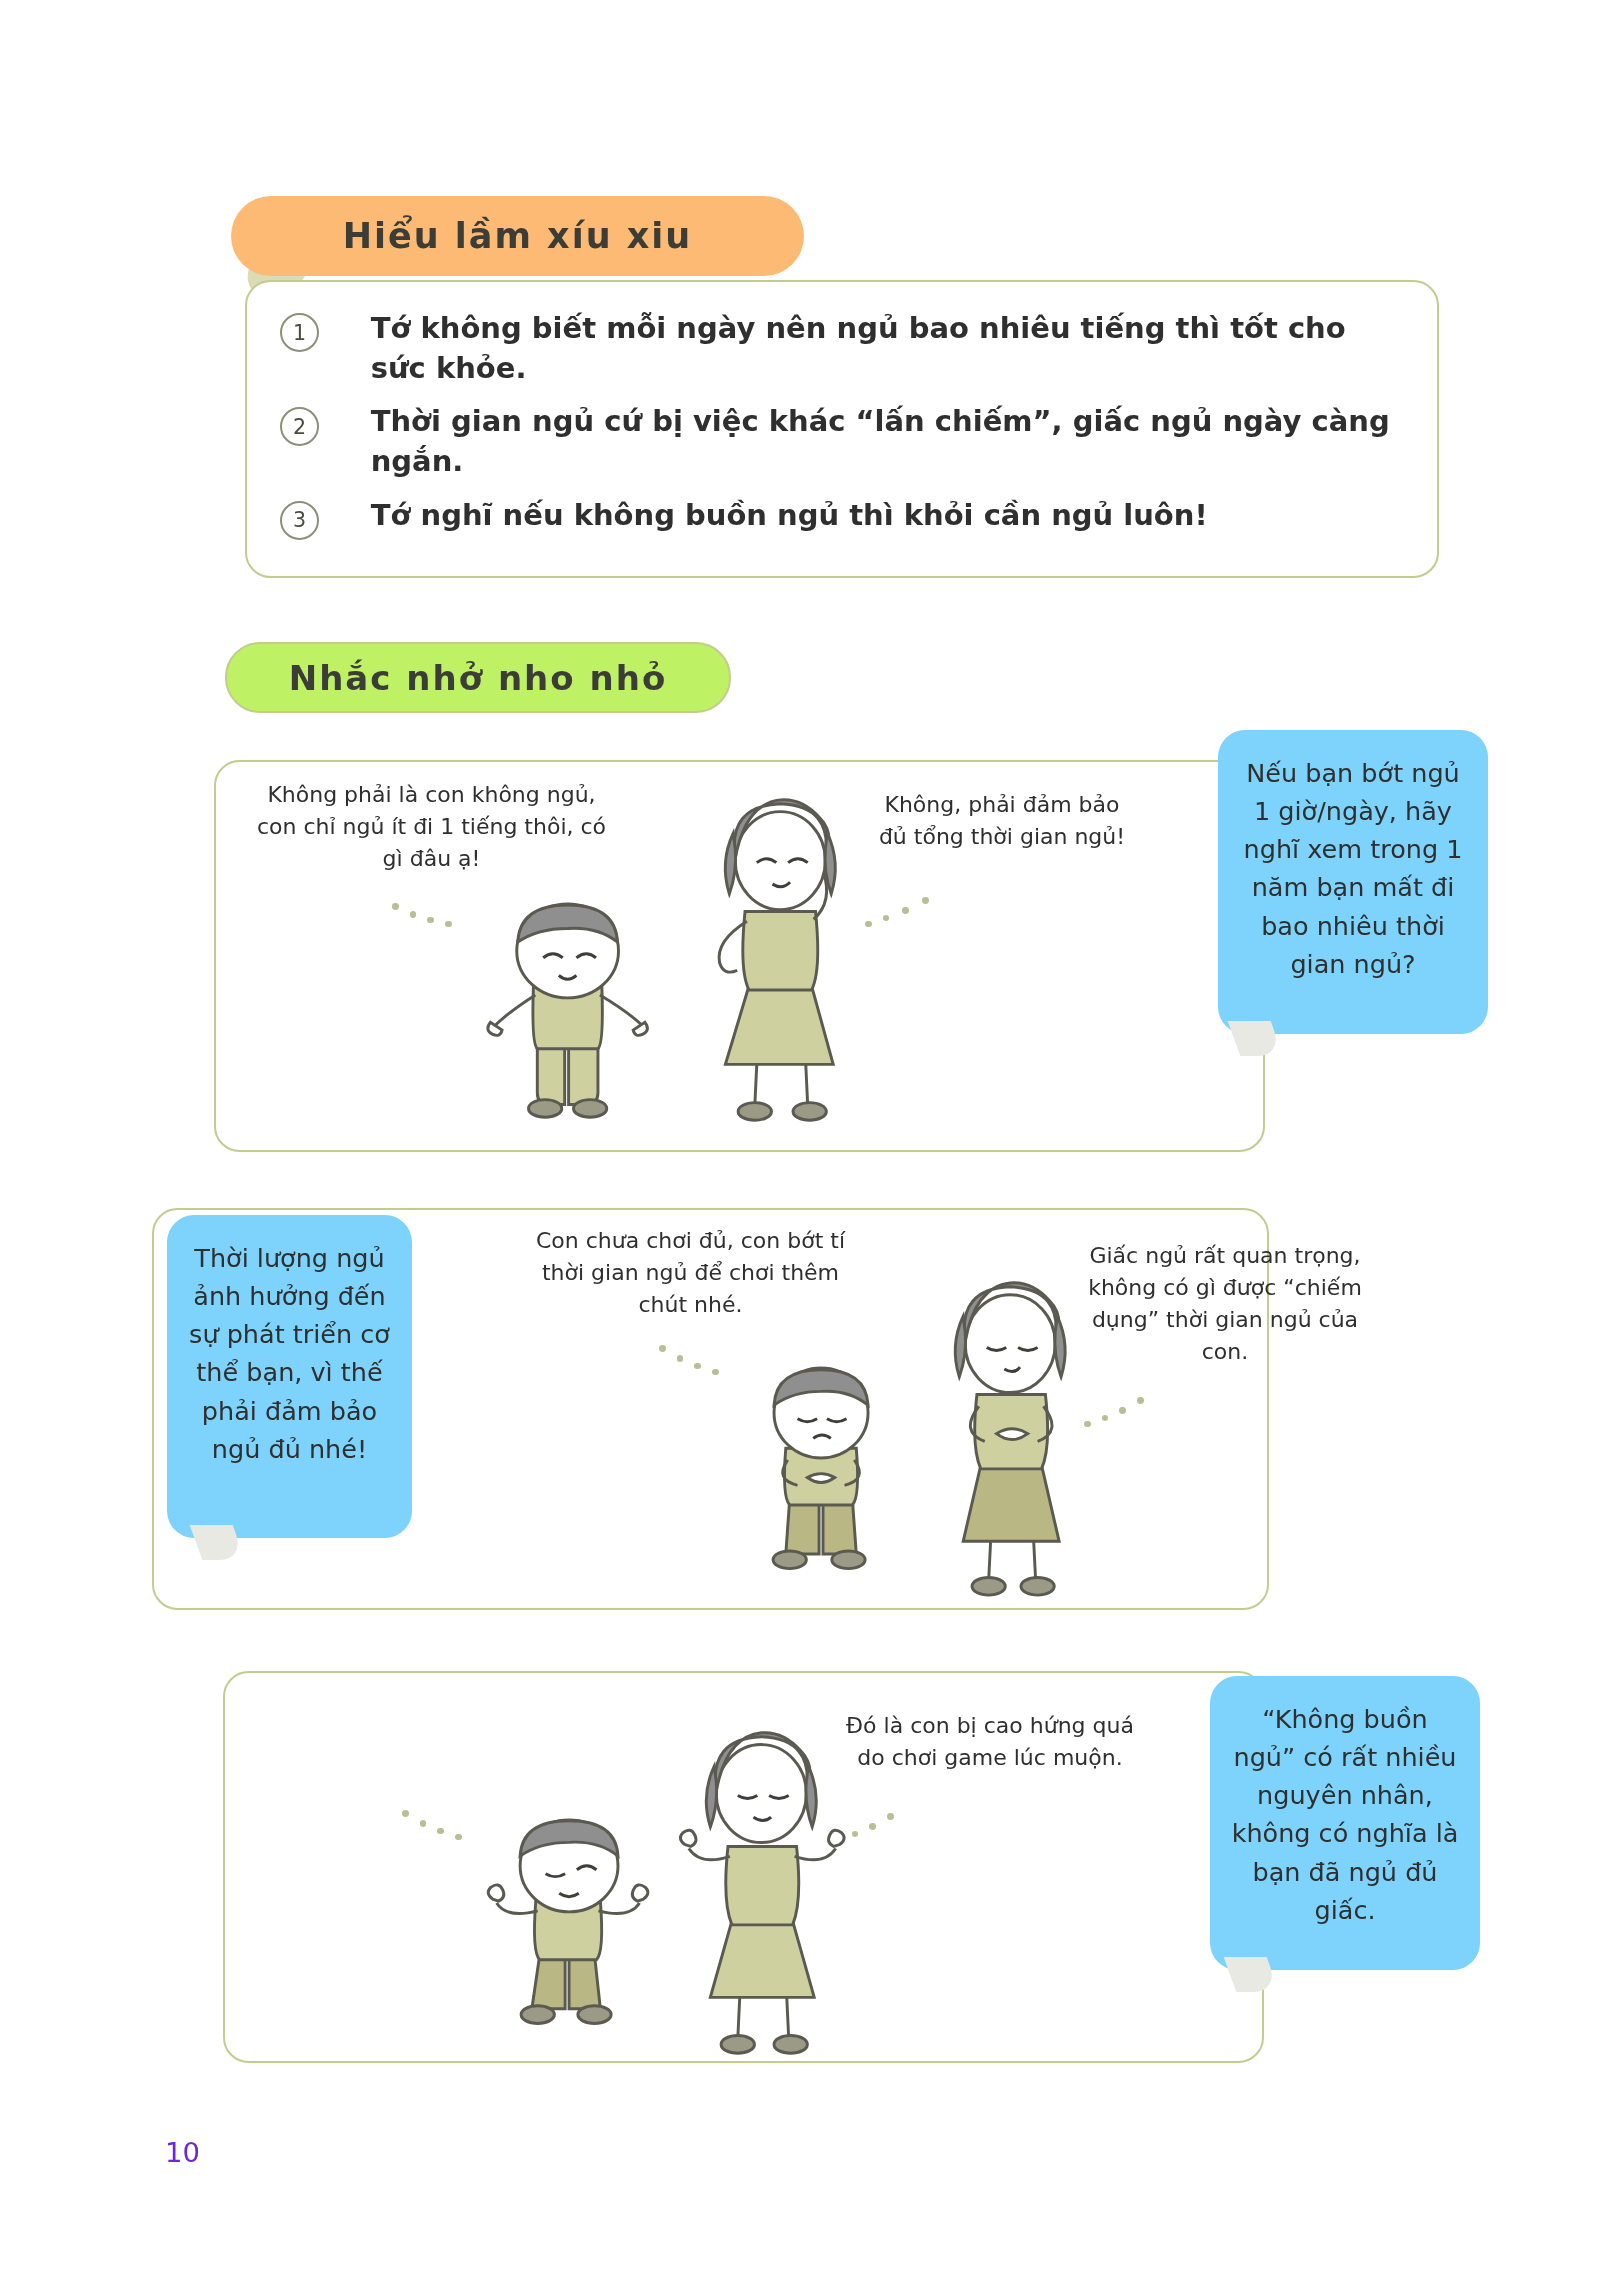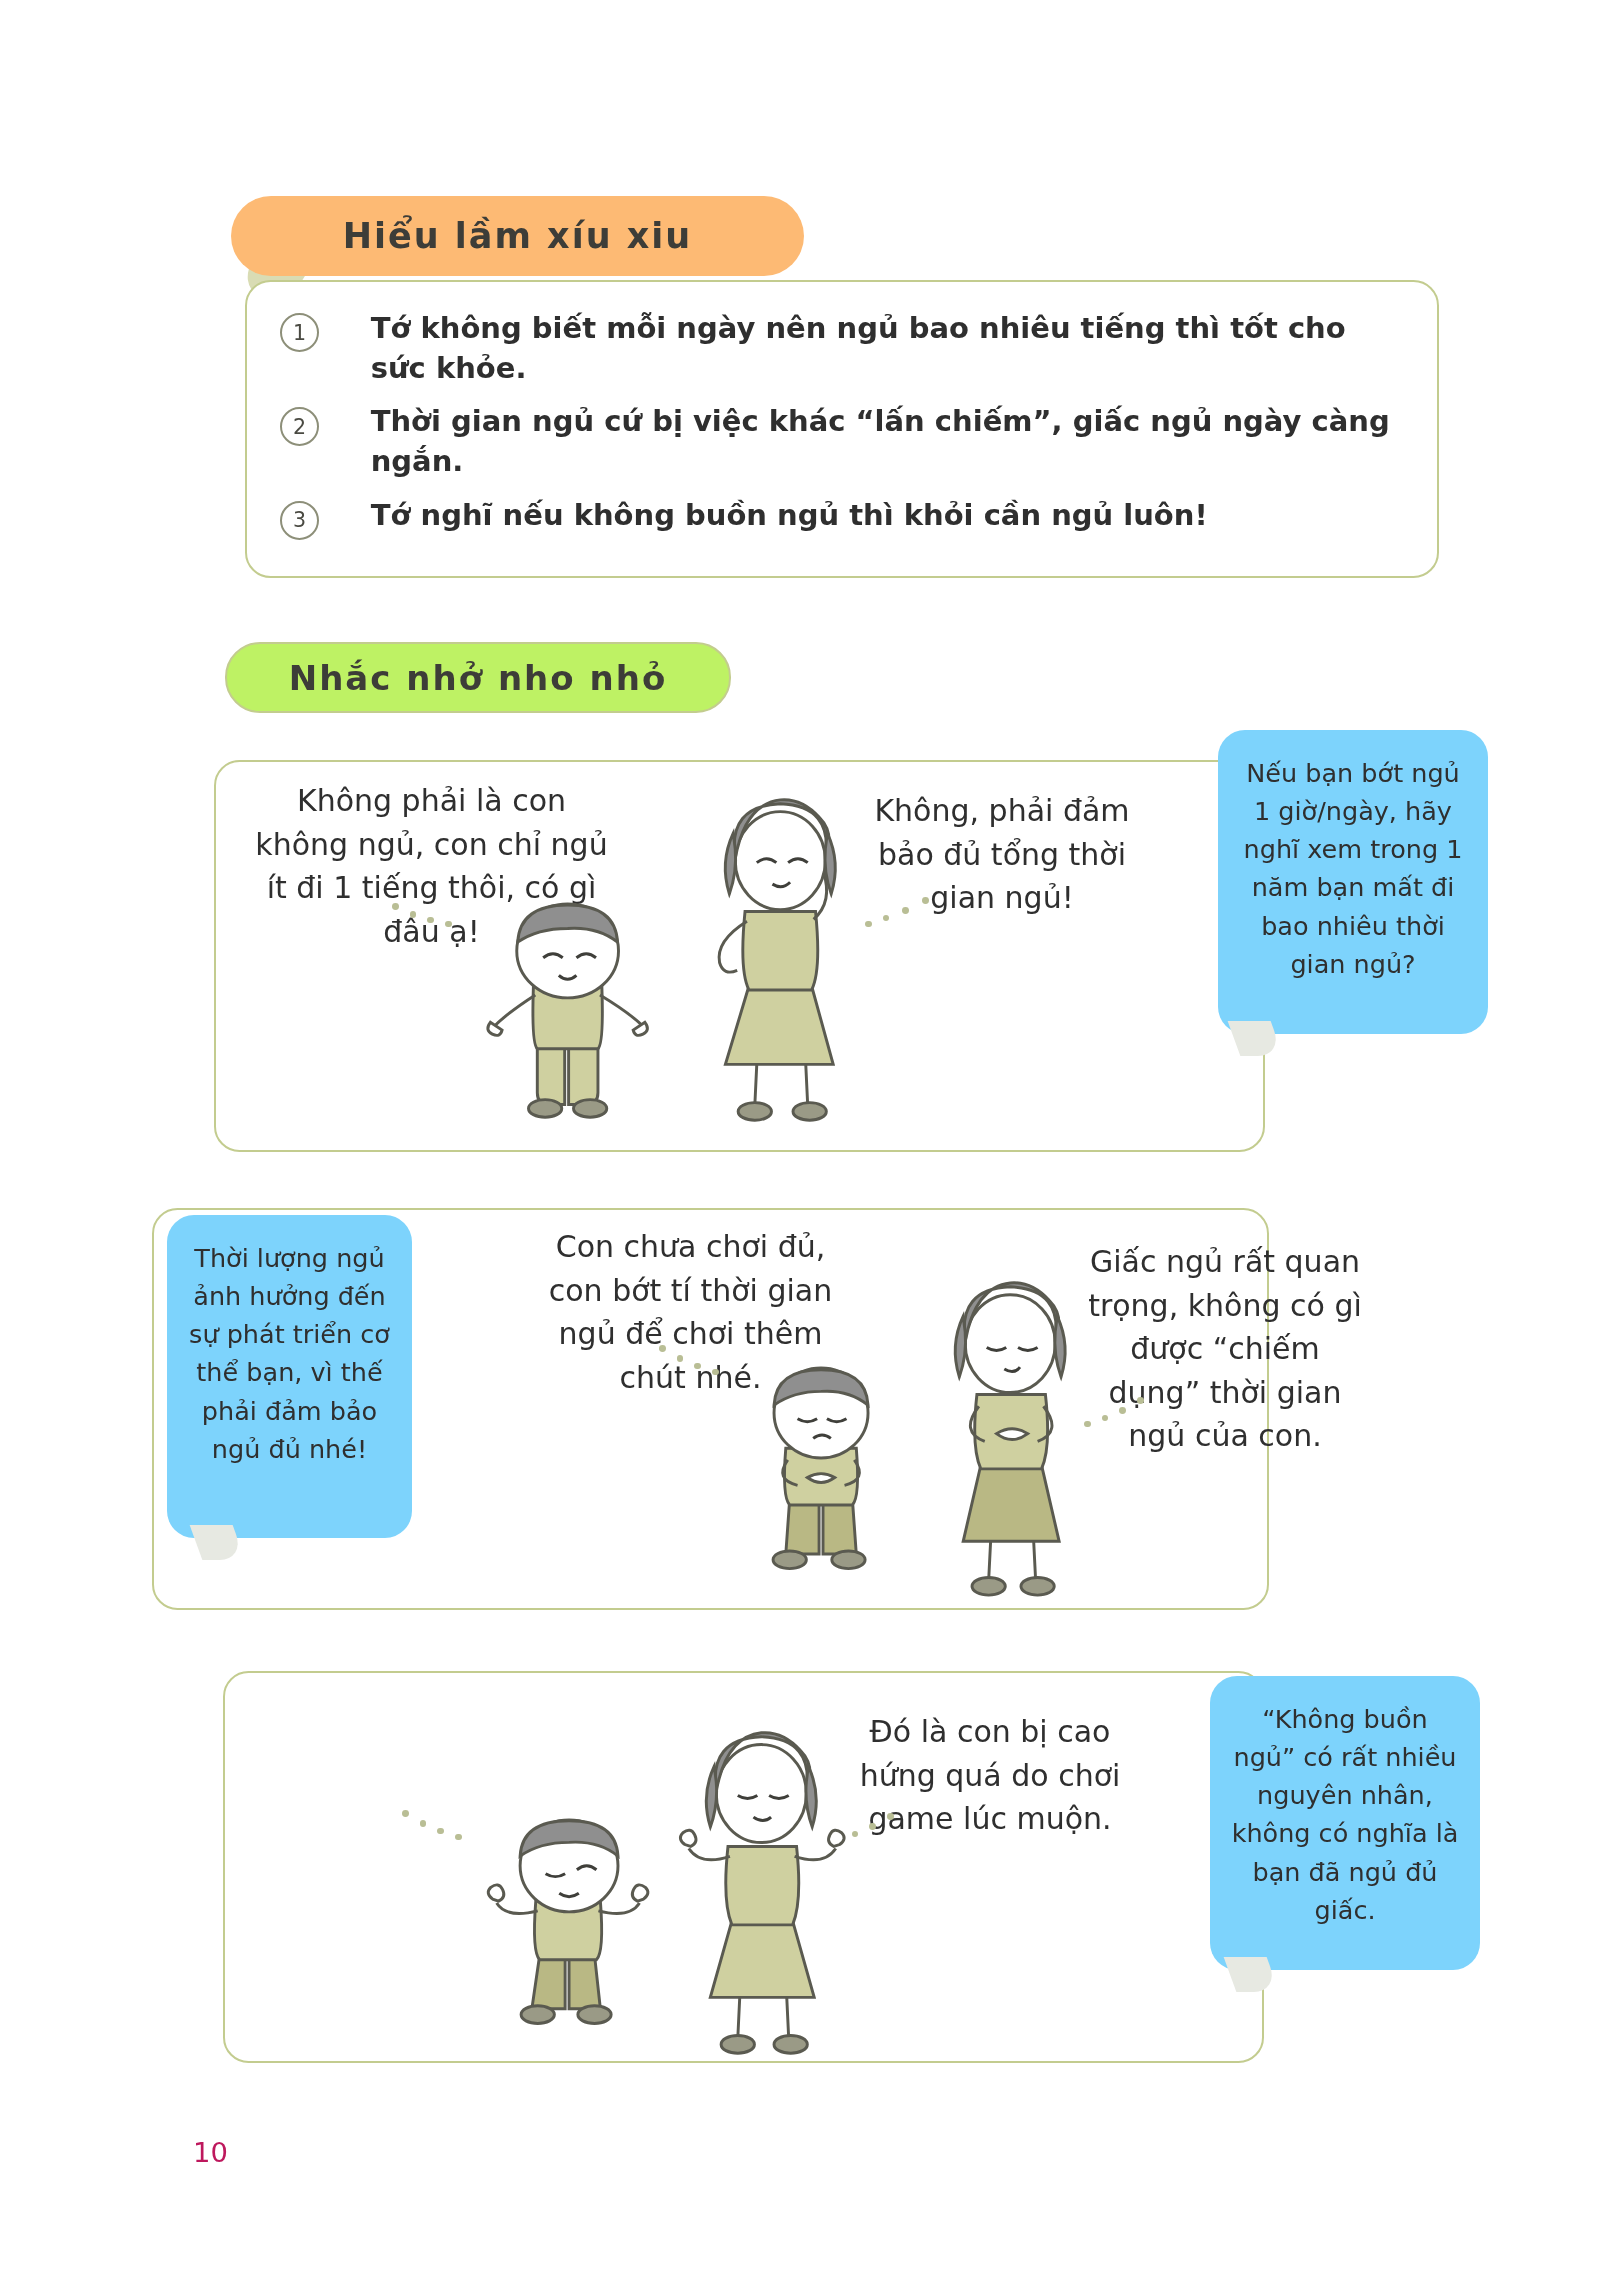--- a/index.html
+++ b/index.html
@@ -122,21 +122,21 @@
     box-sizing: border-box;
   }
   #panel-1 { left: 214px; top: 760px;  width: 1051px; height: 392px; }
   #panel-2 { left: 152px; top: 1208px; width: 1117px; height: 402px; }
   #panel-3 { left: 223px; top: 1671px; width: 1041px; height: 392px; }
 
   
   .speech {
     position: absolute;
     text-align: center;
-    font-size: 30px;
+    font-size: 22px;
     line-height: 1.45;
     color: #2f2f2f;
   }
 
   
   .dots {
     position: absolute;
     width: 118px;
     height: 45px;
   }
@@ -175,22 +175,21 @@
   #callout-3::after { left: 19.6px; bottom: -21.6px; border-radius: 0 0 25.5px 0; transform: skewX(20deg); }
 
   
   .figure { position: absolute; }
 
   .page-number {
     position: absolute;
     left: 165px;
     top: 2137px;
     font-size: 27.4px;
-    color: #be185d;
-    margin-left: 28px;
+    color: #6d28d9;
   }
 </style>
 </head>
 <body>
 
 <div class="page">
 
   <div class="tab-tail"></div>
   <div class="misunderstand-tab">
     <span class="tab-label">Hiểu lầm xíu xiu</span>

